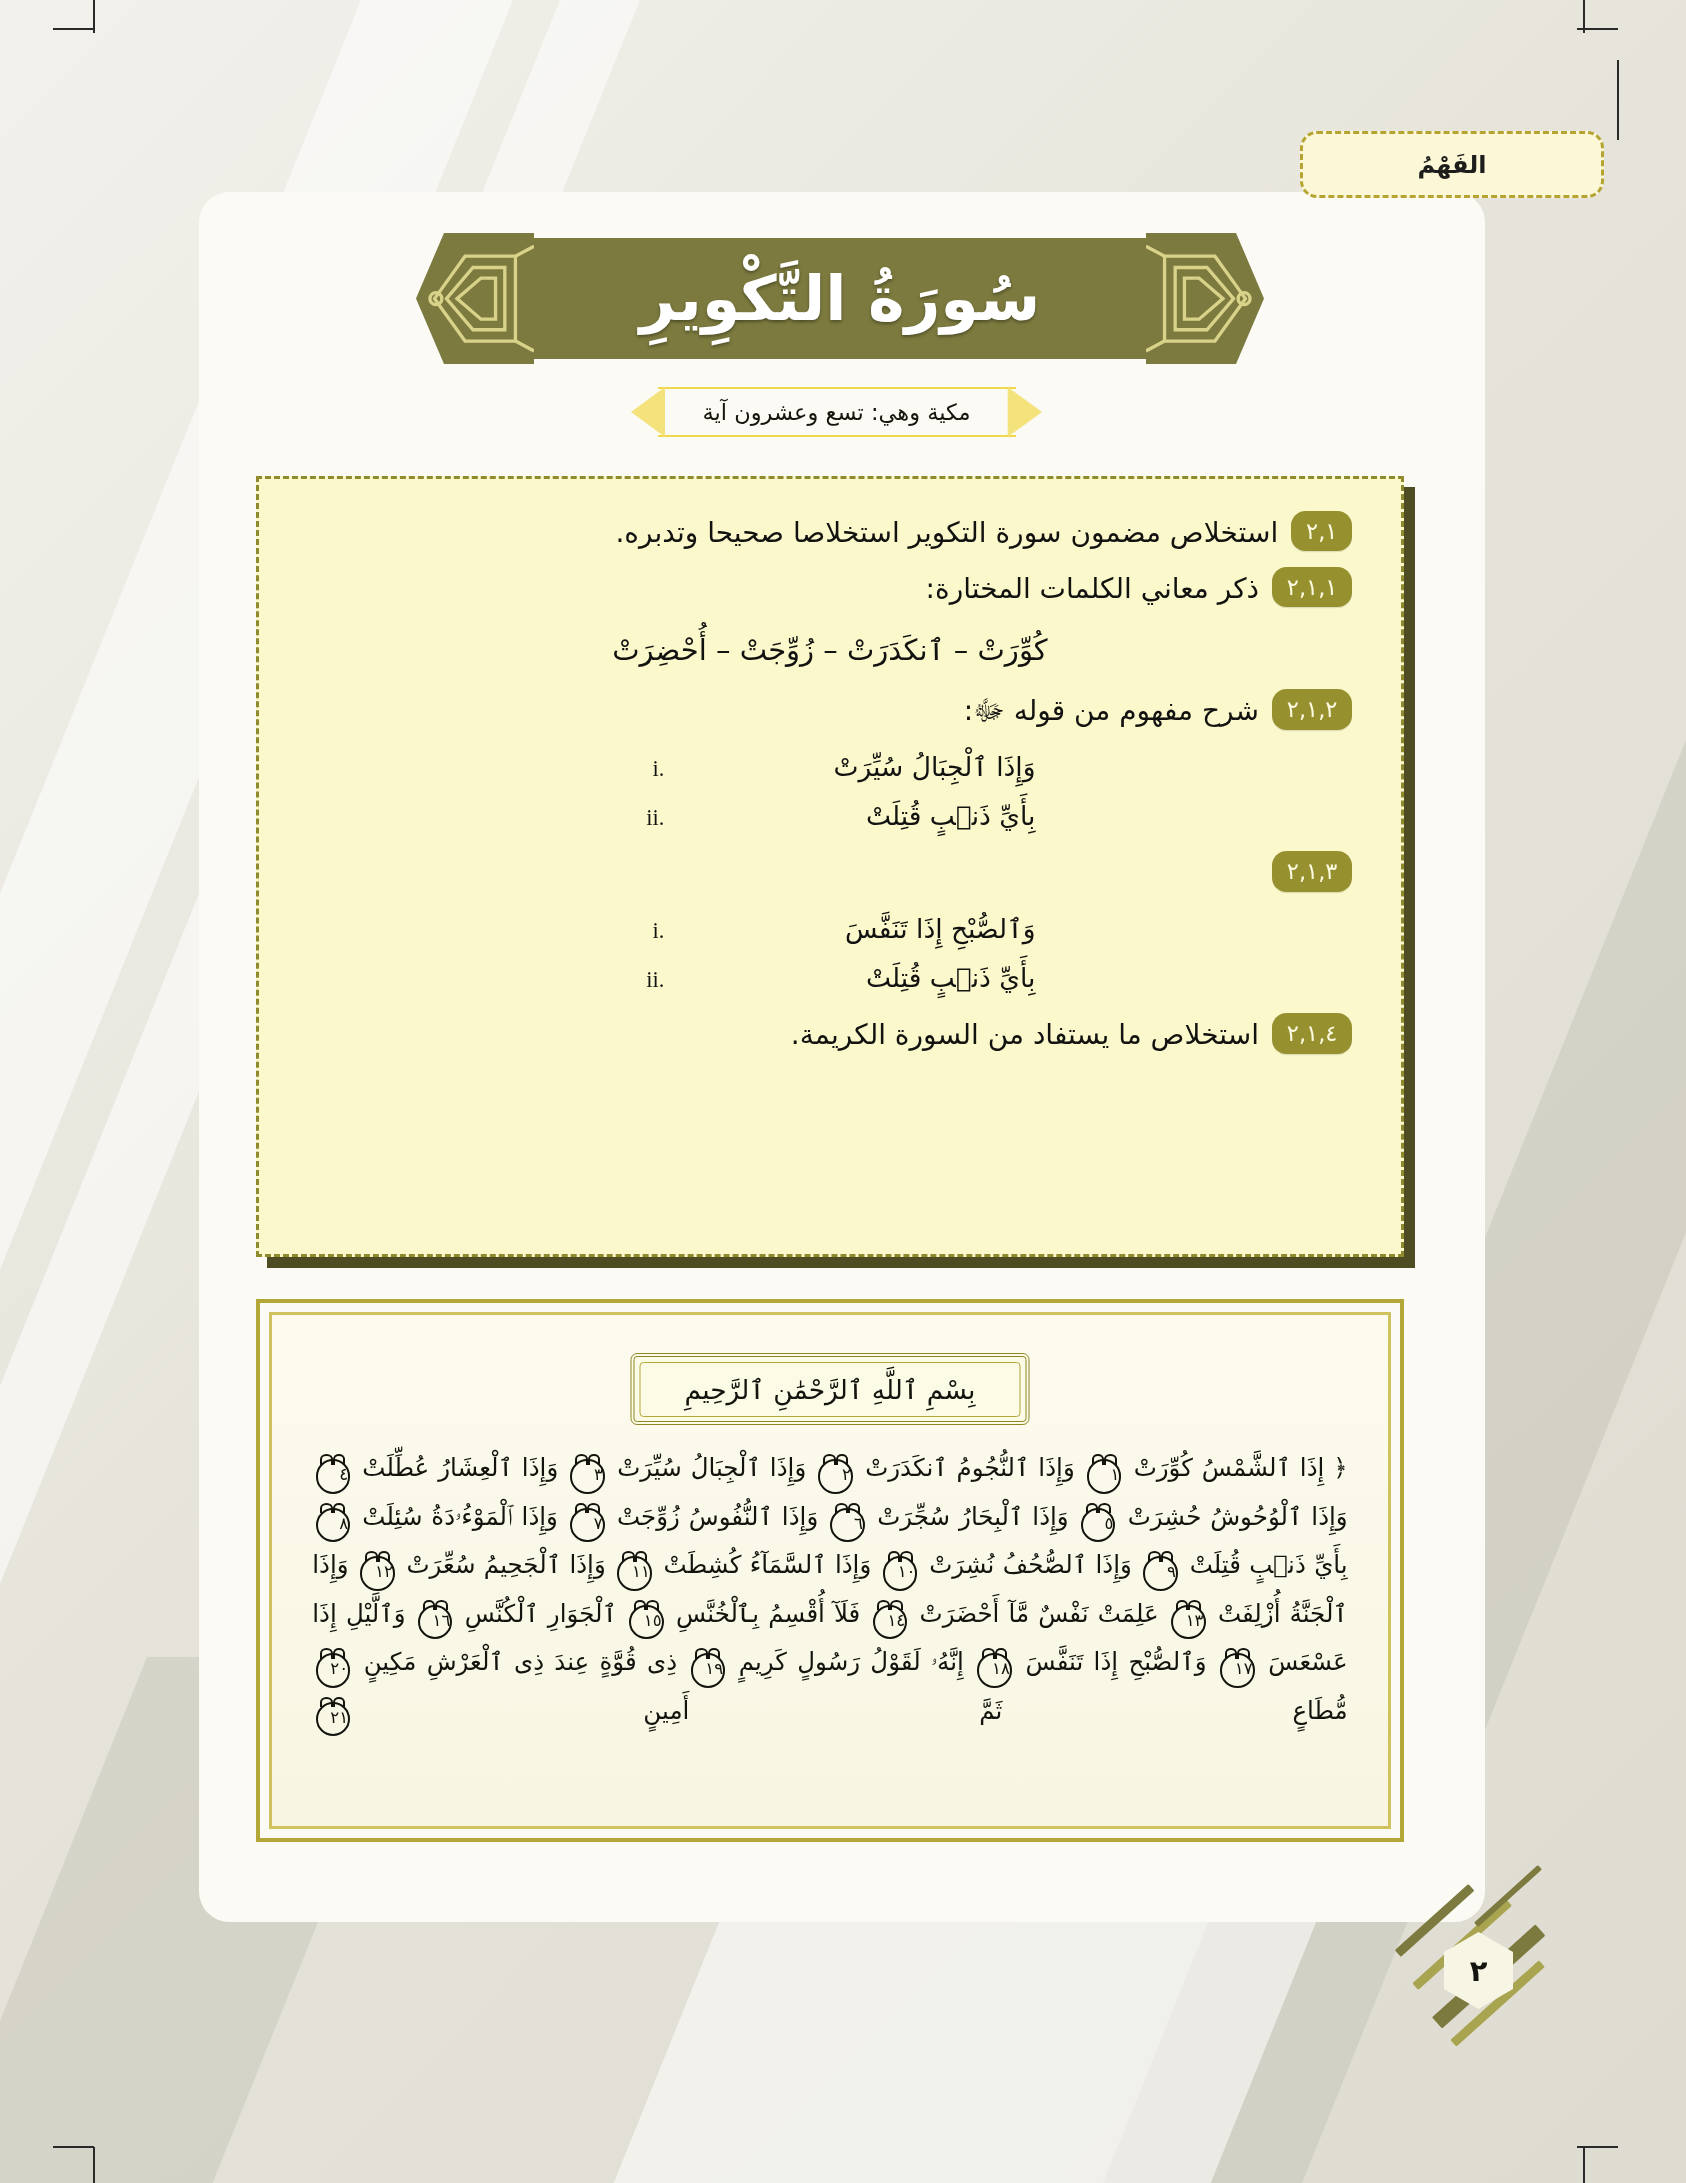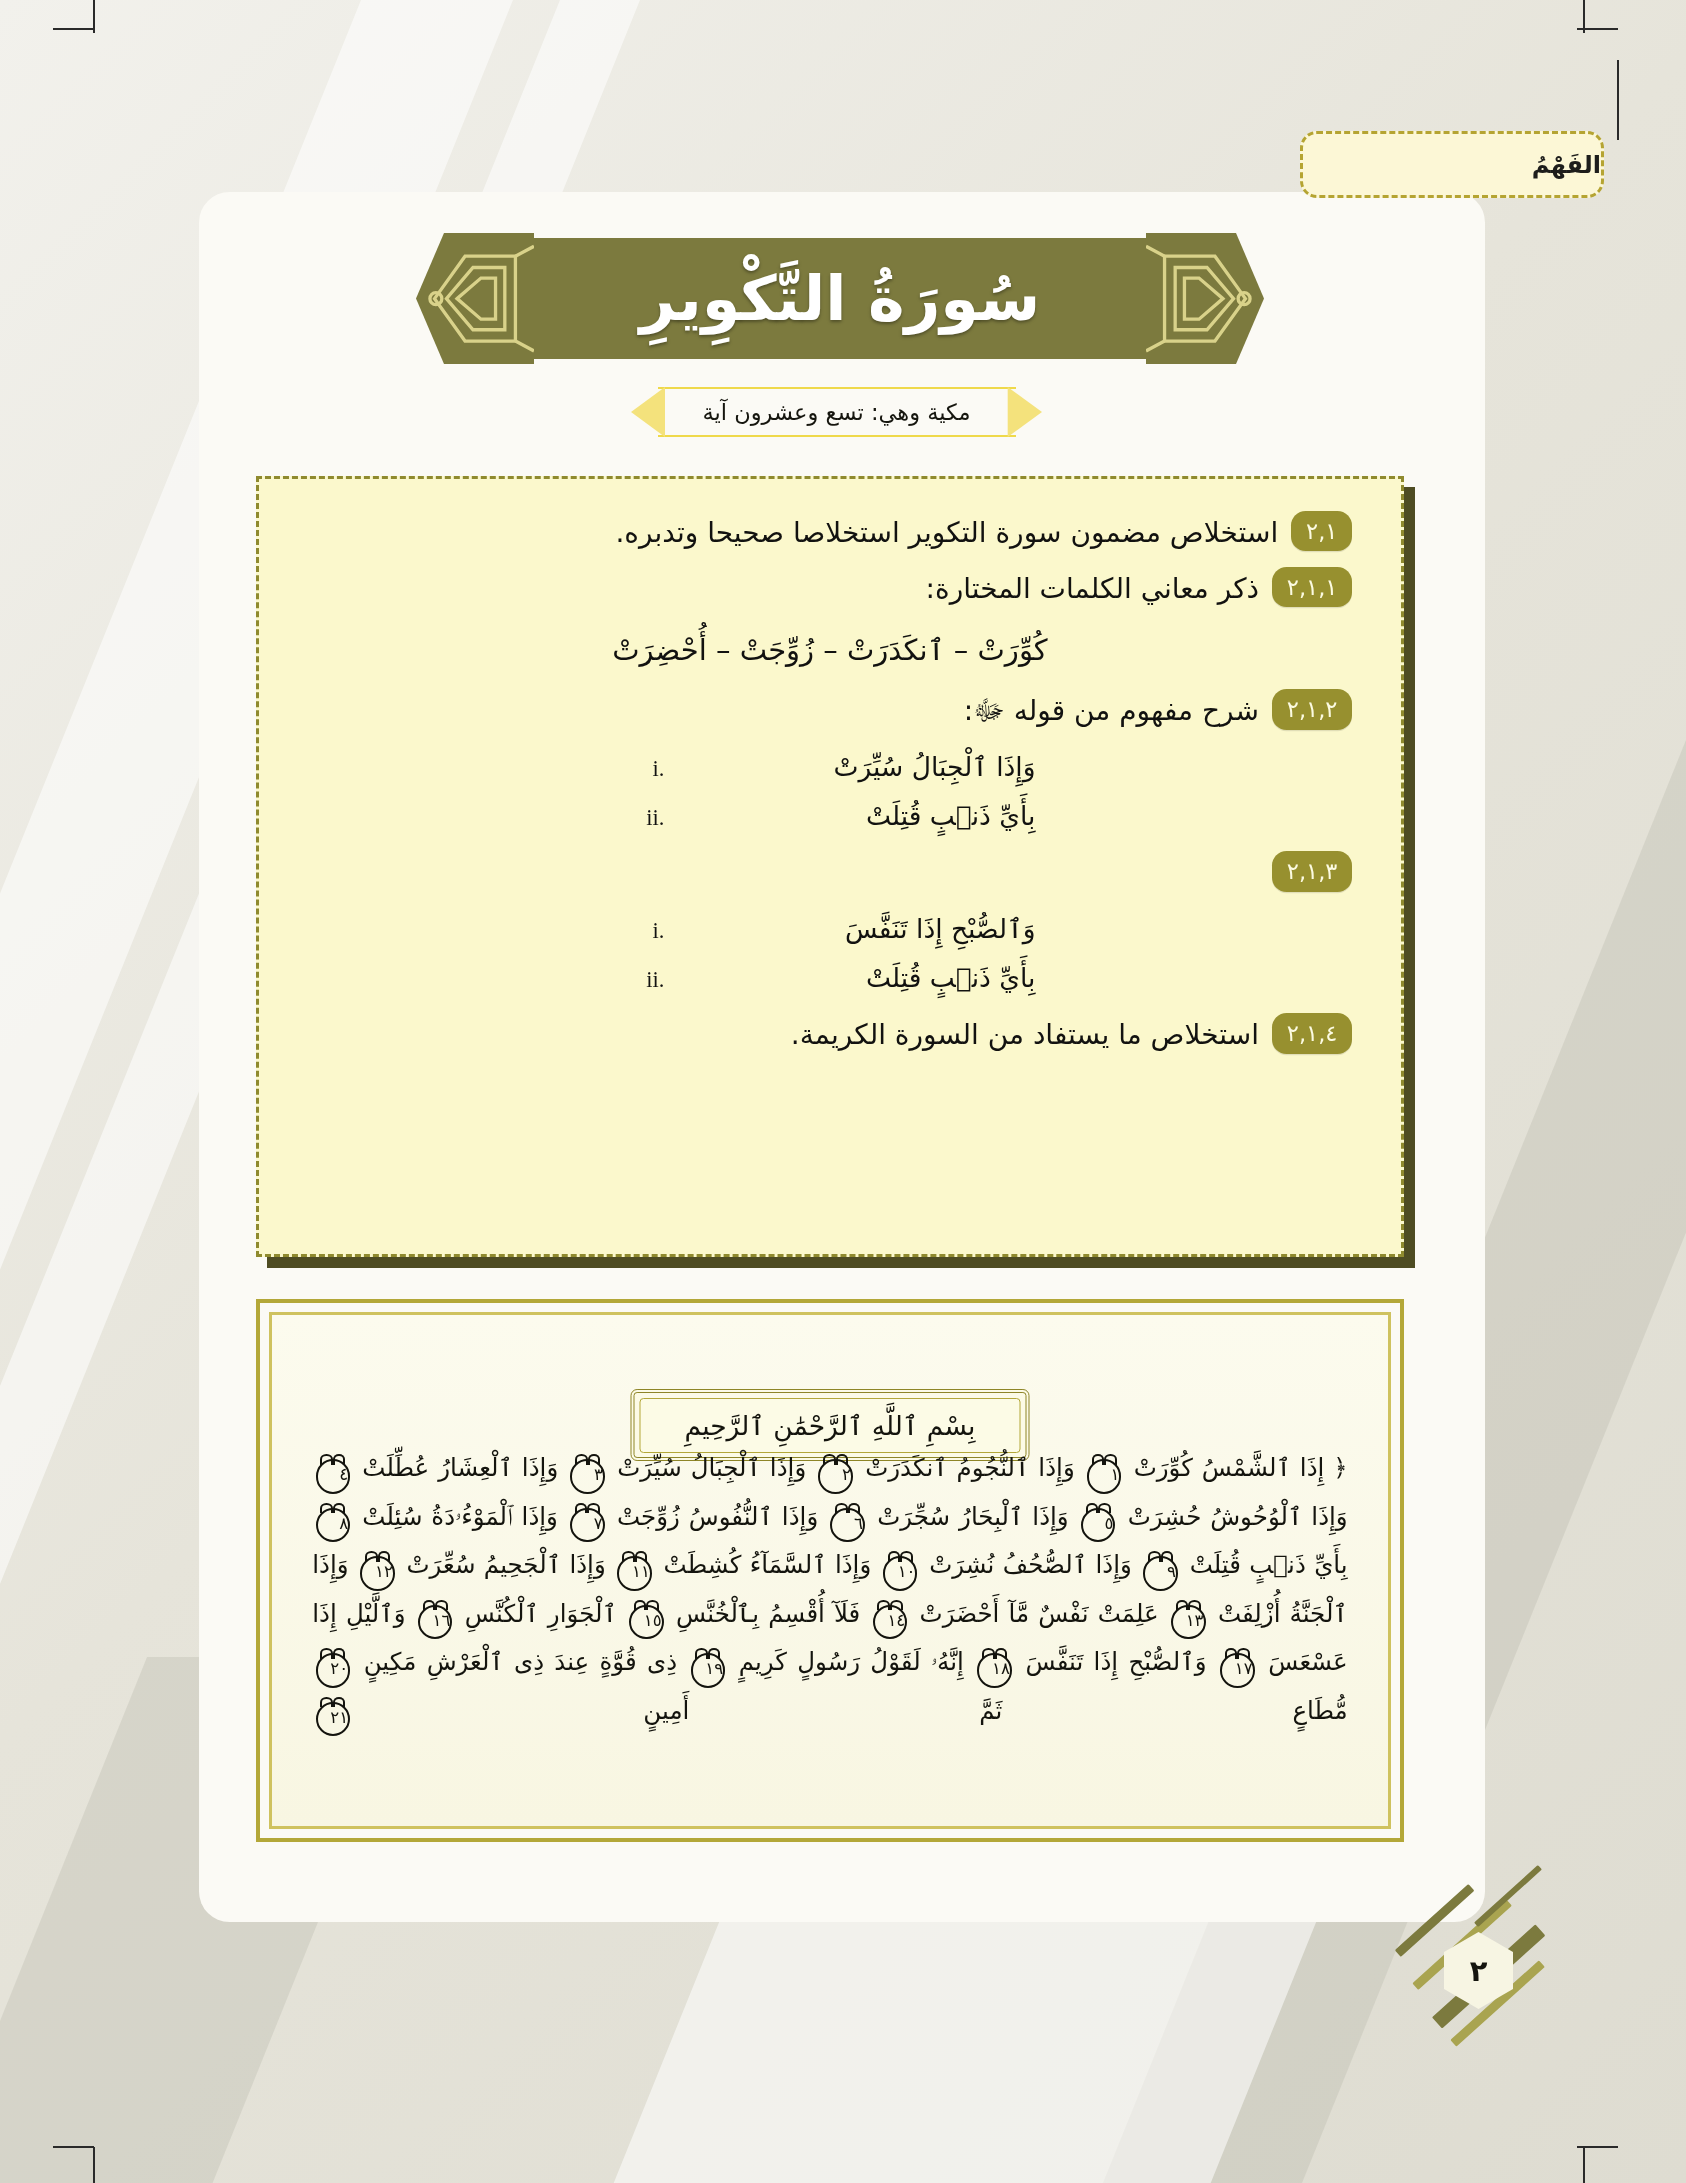--- a/index.html
+++ b/index.html
@@ -34,21 +34,21 @@
   }
 
   
   .unit-tab{
     position:absolute;
     left:1300px;top:131px;
     width:298px;height:61px;
     background:#fcf7d6;
     border:3.3px dashed #b5a432;
     border-radius:17px;
-    display:flex;align-items:center;justify-content:flex-start;
+    display:flex;align-items:center;justify-content:center;
     z-index:7;
   }
   .unit-tab-label{
     font-size:24px;font-weight:bold;color:#1d1d1b;
     font-family:"DejaVu Sans","Liberation Sans",sans-serif;
     letter-spacing:0.3px;
   }
 
   
   .title-banner{
@@ -170,21 +170,21 @@
     border:3.3px solid #cfc25f;
     box-sizing:border-box;
     background:linear-gradient(180deg,#fcfbee 0%,#f8f6e2 100%);
   }
   .basmala-frame{
     position:absolute;left:50%;transform:translateX(-50%);
     top:38px;width:391px;height:64px;
     border:4px double #8e8527;
     background:#fcfbe6;
     border-radius:6.6px;
-    display:flex;align-items:center;justify-content:center;margin-top:36px;
+    display:flex;align-items:center;justify-content:center;
   }
   .basmala-frame::before{
     content:"";position:absolute;inset:4.6px;border:1.3px solid #b3a738;border-radius:4px;
     pointer-events:none;
   }
   .basmala-text{
     font-size:26.5px;color:#14140e;font-weight:500;position:relative;z-index:2;
     letter-spacing:0.7px;
   }
   .ayat-block{

